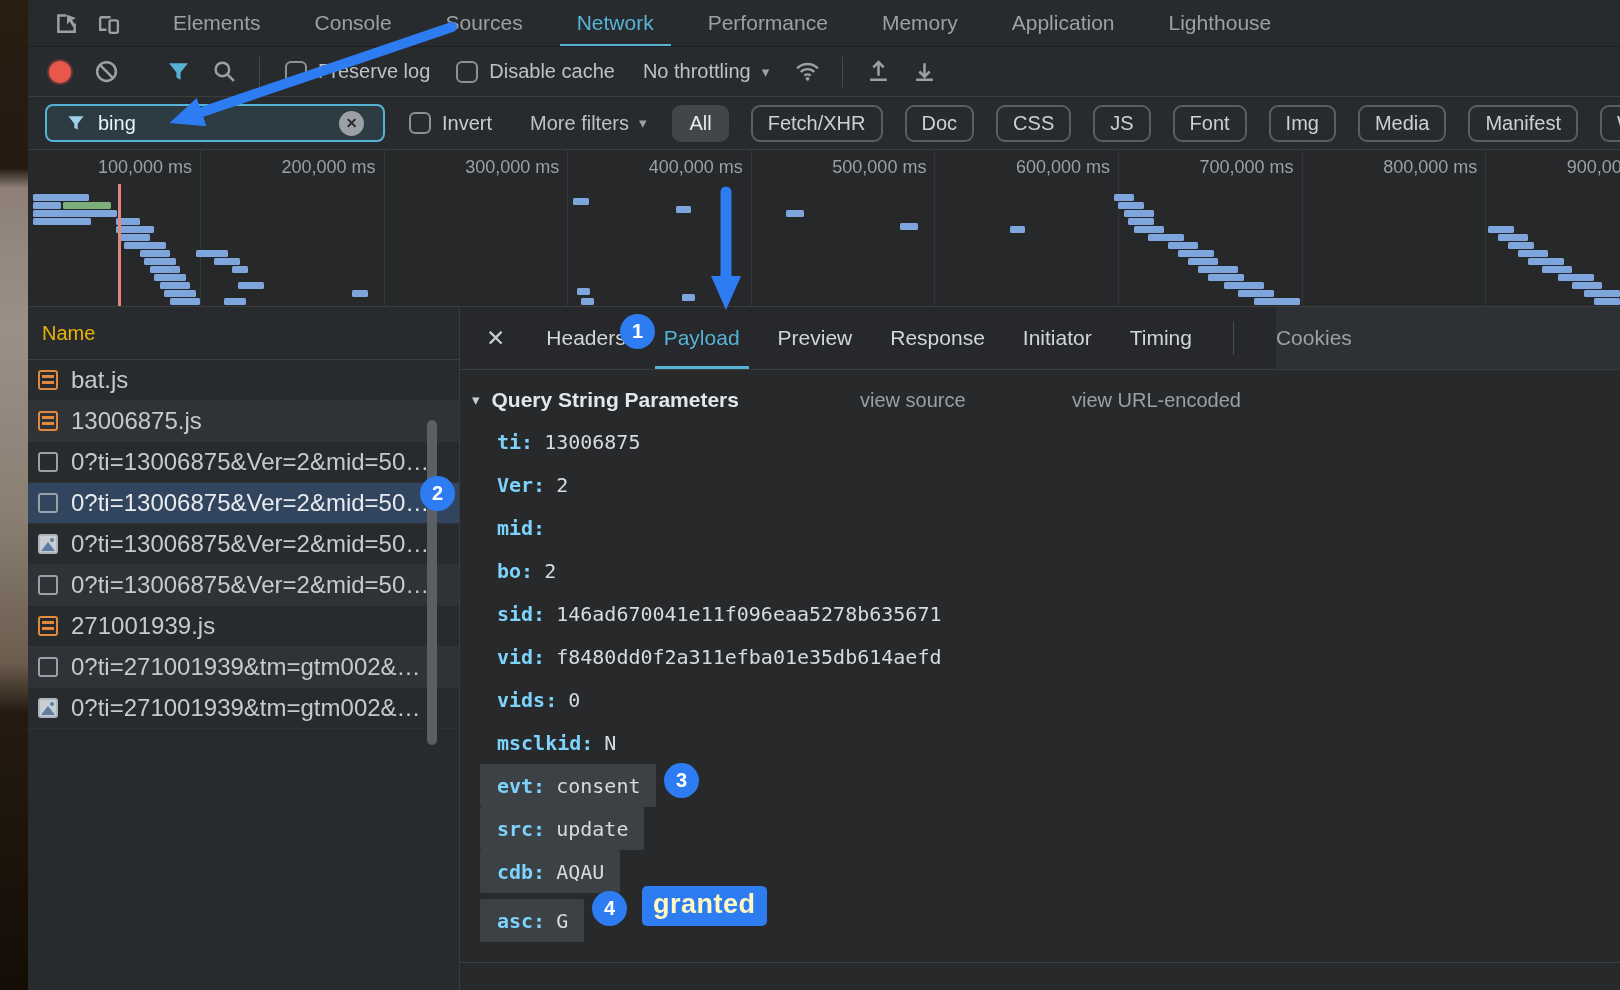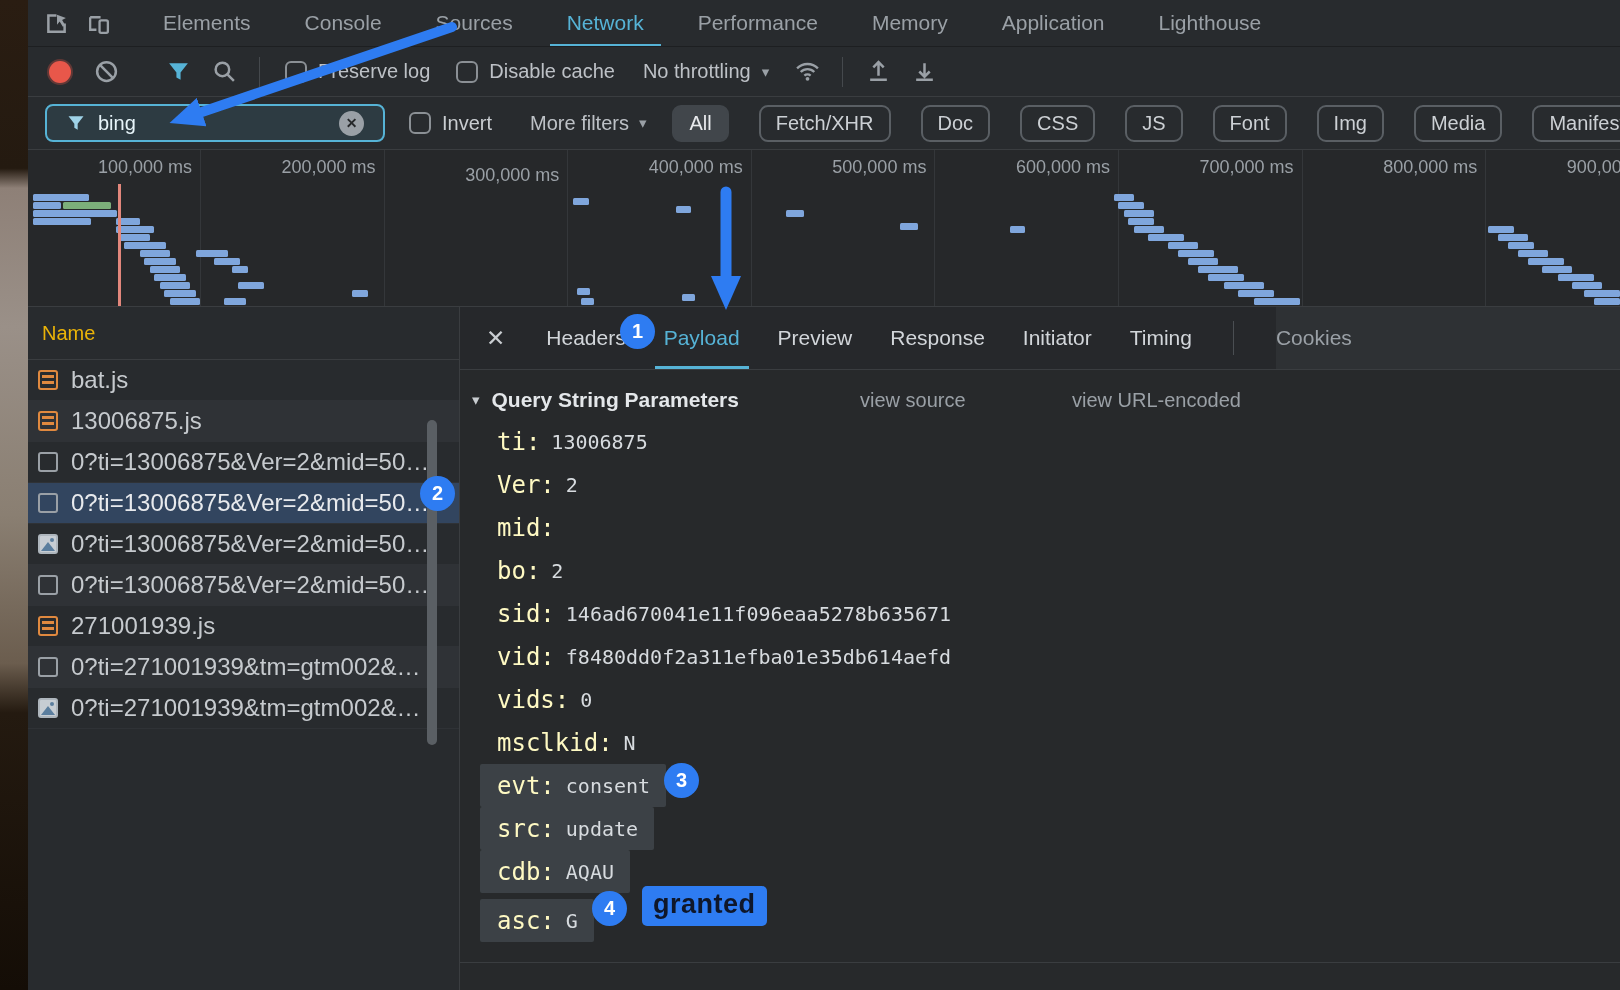--- a/index.html
+++ b/index.html
@@ -12,21 +12,21 @@
        font-family:"Liberation Sans",sans-serif;color:#c9cdd1;position:relative}
   #page{position:absolute;inset:0}
 
   #desktop-strip{position:absolute;left:0;top:0;width:28px;height:990px;
     background:linear-gradient(180deg,#2a1d12 0%,#241a10 17%,#8e8077 19%,#9a9088 33%,#8a7f72 52%,#6b5d4e 67%,#241a10 72%,#140d06 100%)}
 
   .abs-row{position:absolute;left:28px;width:1592px}
 
   
   #main-tabbar{top:0;height:47px;display:flex;align-items:center;background:#282b2e;
-    border-bottom:1px solid #1d1f21;padding-left:8px;gap:2px;overflow:hidden}
+    border-bottom:1px solid #1d1f21;padding-left:18px;gap:2px;overflow:hidden}
   .tb-icon{width:40px;height:40px;display:flex;align-items:center;justify-content:center;flex:none}
   .tb-icon svg{width:25px;height:25px}
   .tabs{display:flex;height:47px;margin-left:16px}
   .tab{position:relative;padding:0 27px;display:flex;align-items:center;font-size:21px;color:#9aa0a6;white-space:nowrap}
   .tab.active{color:var(--accent)}
   .tab.active::after{content:"";position:absolute;left:10px;right:10px;bottom:0;height:3px;background:var(--accent)}
 
   
   #net-toolbar{top:47px;height:50px;display:flex;align-items:center;background:#282b2e;
     border-bottom:1px solid #3a3d40;padding-left:12px;gap:6px;font-size:20px;color:#bdc1c6}
@@ -41,21 +41,21 @@
   
   #filter-row{top:97px;height:53px;display:flex;align-items:center;background:#282b2e;
     border-bottom:1px solid #3a3d40;padding-left:17px;gap:14px;font-size:20px;overflow:hidden}
   .filter-pill{width:340px;height:38px;flex:none;border:2px solid var(--accent);border-radius:8px;
     background:rgba(86,179,214,.12);display:flex;align-items:center;padding:0 19px;gap:12px}
   .filter-pill svg{width:20px;height:20px;flex:none}
   .ftext{color:#e7f4f9;flex:1}
   .fclear{width:25px;height:25px;border-radius:50%;background:#9aa0a6;color:#26282a;font-size:14px;
     font-weight:bold;display:flex;align-items:center;justify-content:center;flex:none}
   .morefilters{display:flex;align-items:center;gap:10px;color:#bdc1c6;margin-left:14px;white-space:nowrap}
-  .chips{display:flex;gap:30px;margin-left:12px;flex:1;overflow:hidden;align-items:center}
+  .chips{display:flex;gap:22px;margin-left:12px;flex:1;overflow:hidden;align-items:center}
   .chip{height:37px;padding:0 15px;border:2px solid #5a5f64;border-radius:9px;color:#ccd0d4;
     display:flex;align-items:center;white-space:nowrap;flex:none}
   .chip.active{background:#41464b;border-color:#41464b;color:#e8eaed}
 
   
   #overview{top:150px;height:157px;background:#26282a;border-bottom:1px solid #3a3d40;overflow:hidden}
   .tick{position:absolute;top:7px;transform:translateX(calc(-100% - 8px));font-size:18px;color:#9aa0a6;white-space:nowrap}
   .gridline{position:absolute;top:0;bottom:0;width:1px;background:#34373a}
   .wbar{position:absolute;height:7px;border-radius:1.5px;background:var(--bar-blue)}
   .wbar.green{background:var(--bar-green)}
@@ -94,29 +94,29 @@
   .section-row{position:relative;height:32px;display:flex;align-items:center;gap:12px}
   .tri{color:#c9cdd1;font-size:15px}
   .sec-title{font-size:21px;font-weight:bold;color:#e4e7ea}
   .link{position:absolute;left:388px;color:#9aa0a6;font-size:20px;white-space:nowrap}
   .link2{left:600px}
   .params{margin-top:4px;padding-left:25px}
   .param-row{height:43px;display:flex;align-items:center}
   .pv{display:flex;align-items:center;height:100%;padding-right:16px}
   .param-row.highlight .pv{background:#3c4146;margin-left:-17px;padding-left:17px;border-radius:2px}
   .param-row.gap{margin-top:6px}
-  .pk{font-family:"DejaVu Sans Mono",monospace;font-weight:normal;font-size:24px;color:#fef9c3;margin-right:11px}
+  .pk{font-family:"DejaVu Sans Mono",monospace;font-weight:bold;font-size:20px;color:#7dd3fc;margin-right:11px}
   .pvv{font-family:"DejaVu Sans Mono",monospace;font-size:20px;color:#d7dbdf}
   .params-end{margin-top:20px;margin-left:-12px;border-top:1px solid #3a3d40}
 
   
   #arrows{position:absolute;left:0;top:0;width:1620px;height:990px;pointer-events:none;z-index:50}
   .badge{position:absolute;width:35px;height:35px;border-radius:50%;background:var(--annotation-blue);color:#fff;
     font-weight:bold;font-size:20px;display:flex;align-items:center;justify-content:center;z-index:51;pointer-events:none}
-  #granted{position:absolute;left:642px;top:886px;background:var(--annotation-blue);color:#0f172a;font-weight:bold;
+  #granted{position:absolute;left:642px;top:886px;background:var(--annotation-blue);color:#fef9c3;font-weight:bold;
     font-size:27px;padding:3px 11px 6px;border-radius:5px;z-index:51;letter-spacing:.5px;pointer-events:none}
 </style>
 </head>
 <body>
 
 <div id="page">
   <div id="desktop-strip"></div>
 
   <header id="main-tabbar" class="abs-row">
     <span class="tb-icon">
@@ -245,21 +245,21 @@
       </div>
   </div>
 
   <div id="overview" class="abs-row">
     <div id="ruler">
 
         <span class="tick" style="left: 172px;">100,000 ms</span>
 
         <span class="tick" style="left: 355.6px;">200,000 ms</span>
 
-        <span class="tick" style="left: 539.2px; margin-top: 8px;">300,000 ms</span>
+        <span class="tick" style="left: 539.2px;">300,000 ms</span>
 
         <span class="tick" style="left: 722.8px;">400,000 ms</span>
 
         <span class="tick" style="left: 906.4px;">500,000 ms</span>
 
         <span class="tick" style="left: 1090px;">600,000 ms</span>
 
         <span class="tick" style="left: 1273.6px;">700,000 ms</span>
 
         <span class="tick" style="left: 1457.2px;">800,000 ms</span>

